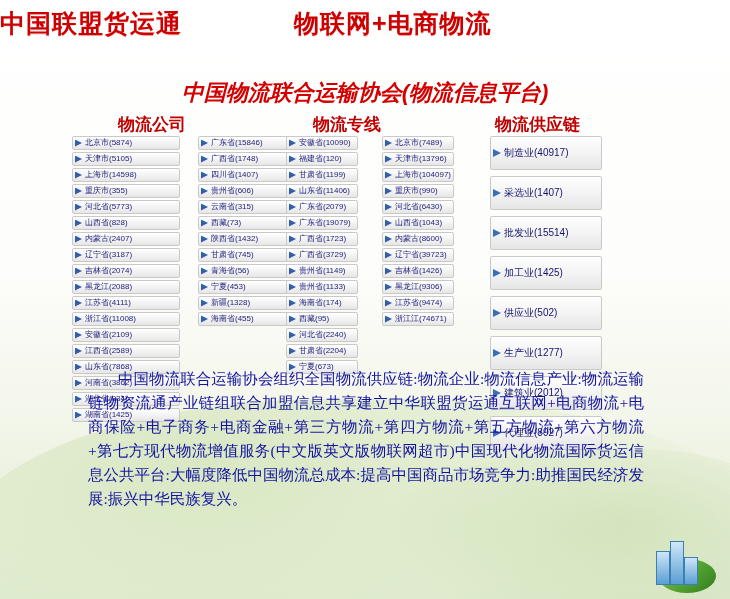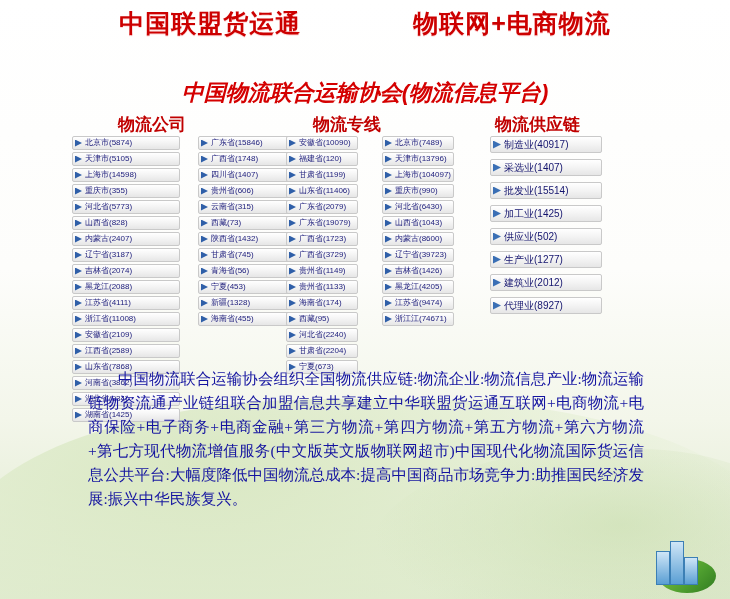--- a/index.html
+++ b/index.html
@@ -41,21 +41,20 @@
     background: radial-gradient(ellipse at 60% 40%, rgba(198,220,170,0.55) 0%, rgba(255,255,255,0) 70%);
     pointer-events: none;
   }
 
   
   .title-row {
     position: absolute;
     top: 8px;
     left: 0;
     width: 730px;
-    text-align: center;
   }
   .title-main {
     color: #cc0000;
     font-size: 25px;
     font-weight: bold;
     letter-spacing: 1px;
     line-height: 30px;
     text-shadow: 0 1px 0 #ffd9d9;
   }
   .title-main .gap {
@@ -114,21 +113,21 @@
     margin-bottom: 2px;
     border: 1px solid #c9c9c9;
     border-radius: 2px;
     background: linear-gradient(to bottom, #ffffff 0%, #f4f4f4 48%, #e6e6e6 100%);
     box-sizing: border-box;
     padding: 0 2px;
     overflow: hidden;
   }
   .p1 .lrow, .p2 .lrow { width: 108px; }
   .p3 .lrow, .p4 .lrow { width: 72px; }
-  .p5 .lrow { width: 112px; height: 17px; margin-bottom: 6px; }
+  .p5 .lrow { width: 112px; height: 34px; margin-bottom: 6px; }
 
   .bullet {
     flex: 0 0 auto;
     width: 7px;
     height: 7px;
     margin-right: 3px;
     background: #2f5fa8;
     clip-path: polygon(0 0, 100% 50%, 0 100%);
   }
   .p5 .bullet {
@@ -436,21 +435,21 @@
     <div class="lrow">
         <span class="bullet"></span>
         <span class="ltext">辽宁省(39723)</span>
       </div>
     <div class="lrow">
         <span class="bullet"></span>
         <span class="ltext">吉林省(1426)</span>
       </div>
     <div class="lrow">
         <span class="bullet"></span>
-        <span class="ltext">黑龙江(4205)</span>
+        <span class="ltext">黑龙江(9306)</span>
       </div>
     <div class="lrow">
         <span class="bullet"></span>
         <span class="ltext">江苏省(9474)</span>
       </div>
     <div class="lrow">
         <span class="bullet"></span>
         <span class="ltext">浙江江(74671)</span>
       </div>
   </div>

